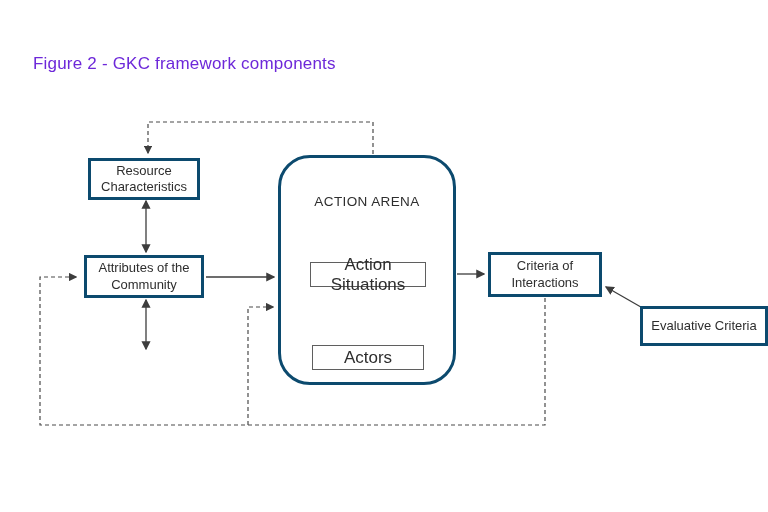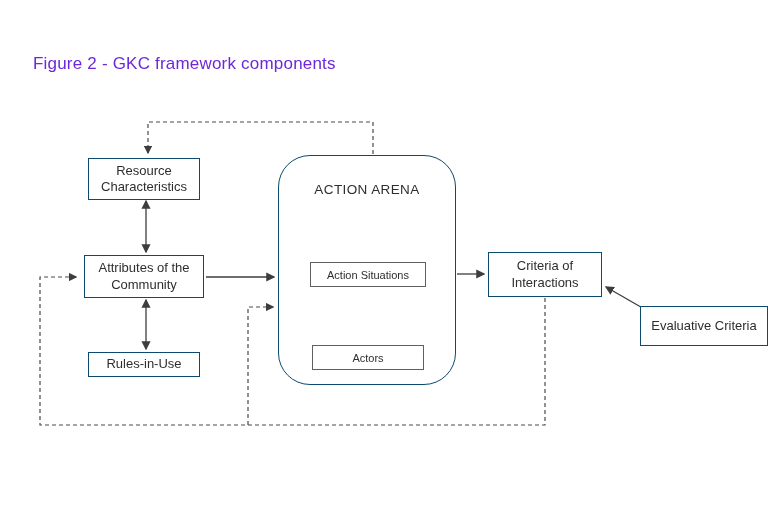--- a/index.html
+++ b/index.html
@@ -26,30 +26,30 @@
   svg.wires {
     position: absolute;
     left: 0;
     top: 0;
     width: 768px;
     height: 512px;
   }
   .node {
     position: absolute;
     box-sizing: border-box;
-    border: 1px solid #0c4a6e;
+    border: 3px solid #0c4a6e;
     background: #ffffff;
     display: flex;
     align-items: center;
     justify-content: center;
     text-align: center;
     font-size: 13px;
     line-height: 1.25;
     color: #2e2e2e;
-    padding: 2px 4px;
+    padding: 12px 4px;
   }
   .node.container-node {
     align-items: flex-start;
     justify-content: center;
     background: transparent;
   }
   .arena-title {
     margin-top: 24px;
     font-size: 13.5px;
     color: #2e2e2e;
@@ -57,21 +57,21 @@
   }
   .inner-node {
     position: absolute;
     box-sizing: border-box;
     border: 1px solid #5f5f5f;
     background: #ffffff;
     display: flex;
     align-items: center;
     justify-content: center;
     text-align: center;
-    font-size: 11px;
+    font-size: 17px;
     color: #2e2e2e;
   }
 </style>
 </head>
 <body>
 
 <div class="canvas">
 
   <div class="figure-caption">Figure 2 - GKC framework components</div>
 
@@ -96,21 +96,20 @@
 
     <polyline points="545,298 545,425 40,425 40,277 76,277" fill="none" stroke="#4a4a4a" stroke-width="1.2" stroke-dasharray="4 3" marker-end="url(#arrow)"></polyline>
 
     <polyline points="248,425 248,307 273,307" fill="none" stroke="#4a4a4a" stroke-width="1.2" stroke-dasharray="4 3" marker-end="url(#arrow)"></polyline>
   </svg>
 
   <div class="node" style="left:88px; top:158px; width:112px; height:42px;">Resource Characteristics</div>
 
   <div class="node" style="left:84px; top:255px; width:120px; height:43px;">Attributes of the Community</div>
 
-  <div class="node" style="left:88px; top:352px; width:112px; height:25px;">Rules-in-Use</div>
 
   <div class="node container-node" style="left:278px; top:155px; width:178px; height:230px;border-radius:32px;">
     <div class="arena-title">ACTION ARENA</div>
   </div>
 
   <div class="inner-node" style="left:310px; top:262px; width:116px; height:25px;">Action Situations</div>
 
   <div class="inner-node" style="left:312px; top:345px; width:112px; height:25px;">Actors</div>
 
   <div class="node" style="left:488px; top:252px; width:114px; height:45px;">Criteria of Interactions</div>

